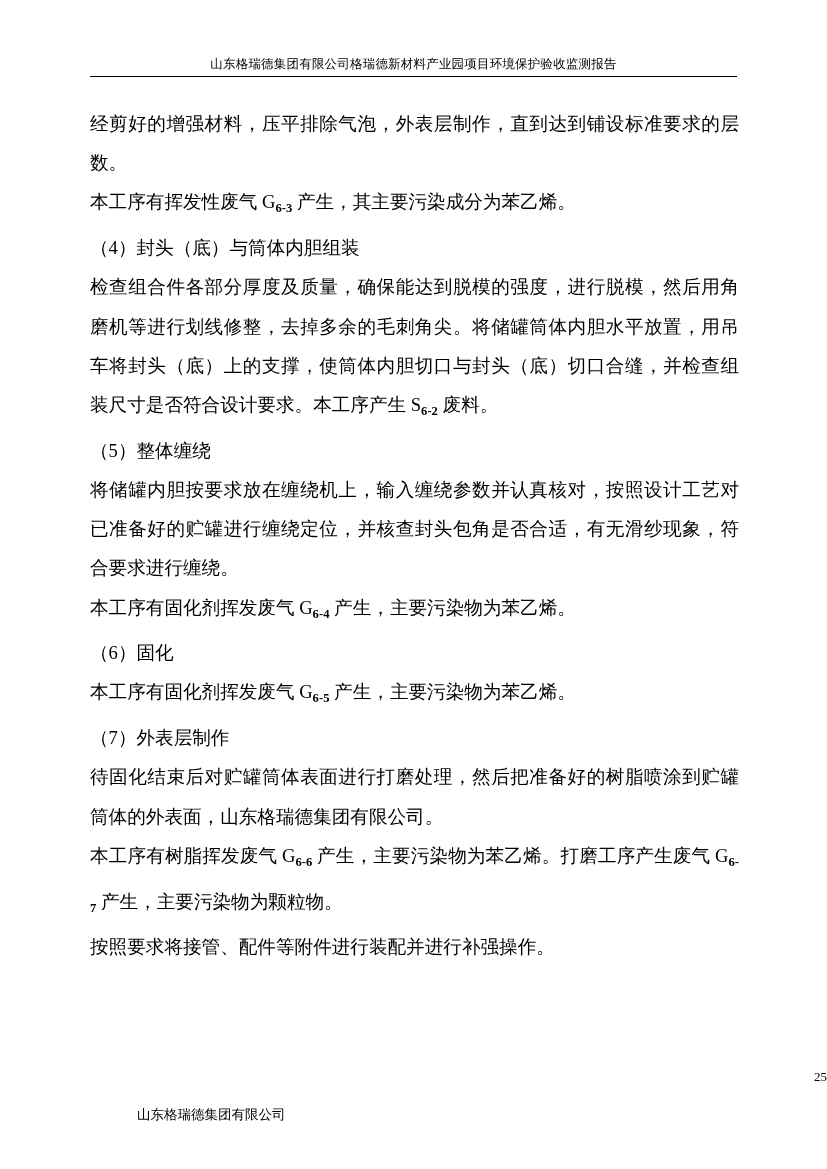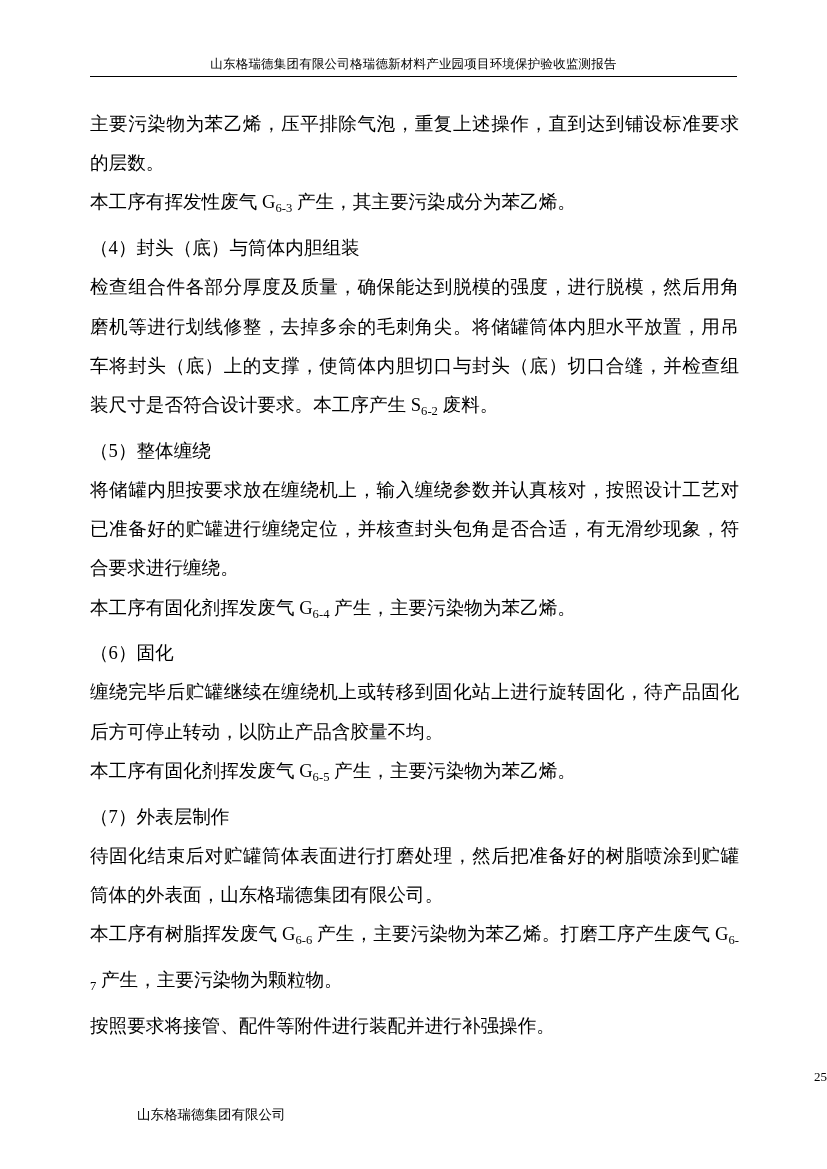--- a/index.html
+++ b/index.html
@@ -56,20 +56,21 @@
     margin: 0;
     text-indent: 0;
   }
   .indent {
     text-indent: 2em;
   }
   sub {
     font-size: 0.68em;
     vertical-align: -0.28em;
     letter-spacing: 0;
+    font-weight: bold;
   }
   
   .page-number {
     position: absolute;
     left: 0;
     right: 0;
     top: 1069px;
     text-align: right;
     font-size: 13px;
   }
@@ -85,29 +86,28 @@
 <body>
 
 <div class="page">
 
   <div class="header">
     <div class="header-text">山东格瑞德集团有限公司格瑞德新材料产业园项目环境保护验收监测报告</div>
     <div class="header-rule"></div>
   </div>
 
   <div class="content" id="body-content">
-      <p class="">主要污染物为苯乙烯，压平排除气泡，重复上述操作，直到达到铺设标准要求的层数。</p>
+      <p class="">经剪好的增强材料，压平排除气泡，外表层制作，直到达到铺设标准要求的层数。</p>
       <p class="indent">本工序有挥发性废气 G<sub>6-3</sub> 产生，其主要污染成分为苯乙烯。</p>
       <p class="indent">（4）封头（底）与筒体内胆组装</p>
       <p class="indent">检查组合件各部分厚度及质量，确保能达到脱模的强度，进行脱模，然后用角磨机等进行划线修整，去掉多余的毛刺角尖。将储罐筒体内胆水平放置，用吊车将封头（底）上的支撑，使筒体内胆切口与封头（底）切口合缝，并检查组装尺寸是否符合设计要求。本工序产生 S<sub>6-2</sub> 废料。</p>
       <p class="indent">（5）整体缠绕</p>
       <p class="indent">将储罐内胆按要求放在缠绕机上，输入缠绕参数并认真核对，按照设计工艺对已准备好的贮罐进行缠绕定位，并核查封头包角是否合适，有无滑纱现象，符合要求进行缠绕。</p>
       <p class="indent">本工序有固化剂挥发废气 G<sub>6-4</sub> 产生，主要污染物为苯乙烯。</p>
       <p class="indent">（6）固化</p>
-      <p class="indent">缠绕完毕后贮罐继续在缠绕机上或转移到固化站上进行旋转固化，待产品固化后方可停止转动，以防止产品含胶量不均。</p>
       <p class="indent">本工序有固化剂挥发废气 G<sub>6-5</sub> 产生，主要污染物为苯乙烯。</p>
       <p class="indent">（7）外表层制作</p>
       <p class="indent">待固化结束后对贮罐筒体表面进行打磨处理，然后把准备好的树脂喷涂到贮罐筒体的外表面，山东格瑞德集团有限公司。</p>
       <p class="indent">本工序有树脂挥发废气 G<sub>6-6</sub> 产生，主要污染物为苯乙烯。打磨工序产生废气 G<sub>6-7</sub> 产生，主要污染物为颗粒物。</p>
       <p class="indent">按照要求将接管、配件等附件进行装配并进行补强操作。</p>
     </div>
 
   <div class="page-number">25</div>
 
   <div class="footer">山东格瑞德集团有限公司</div>

